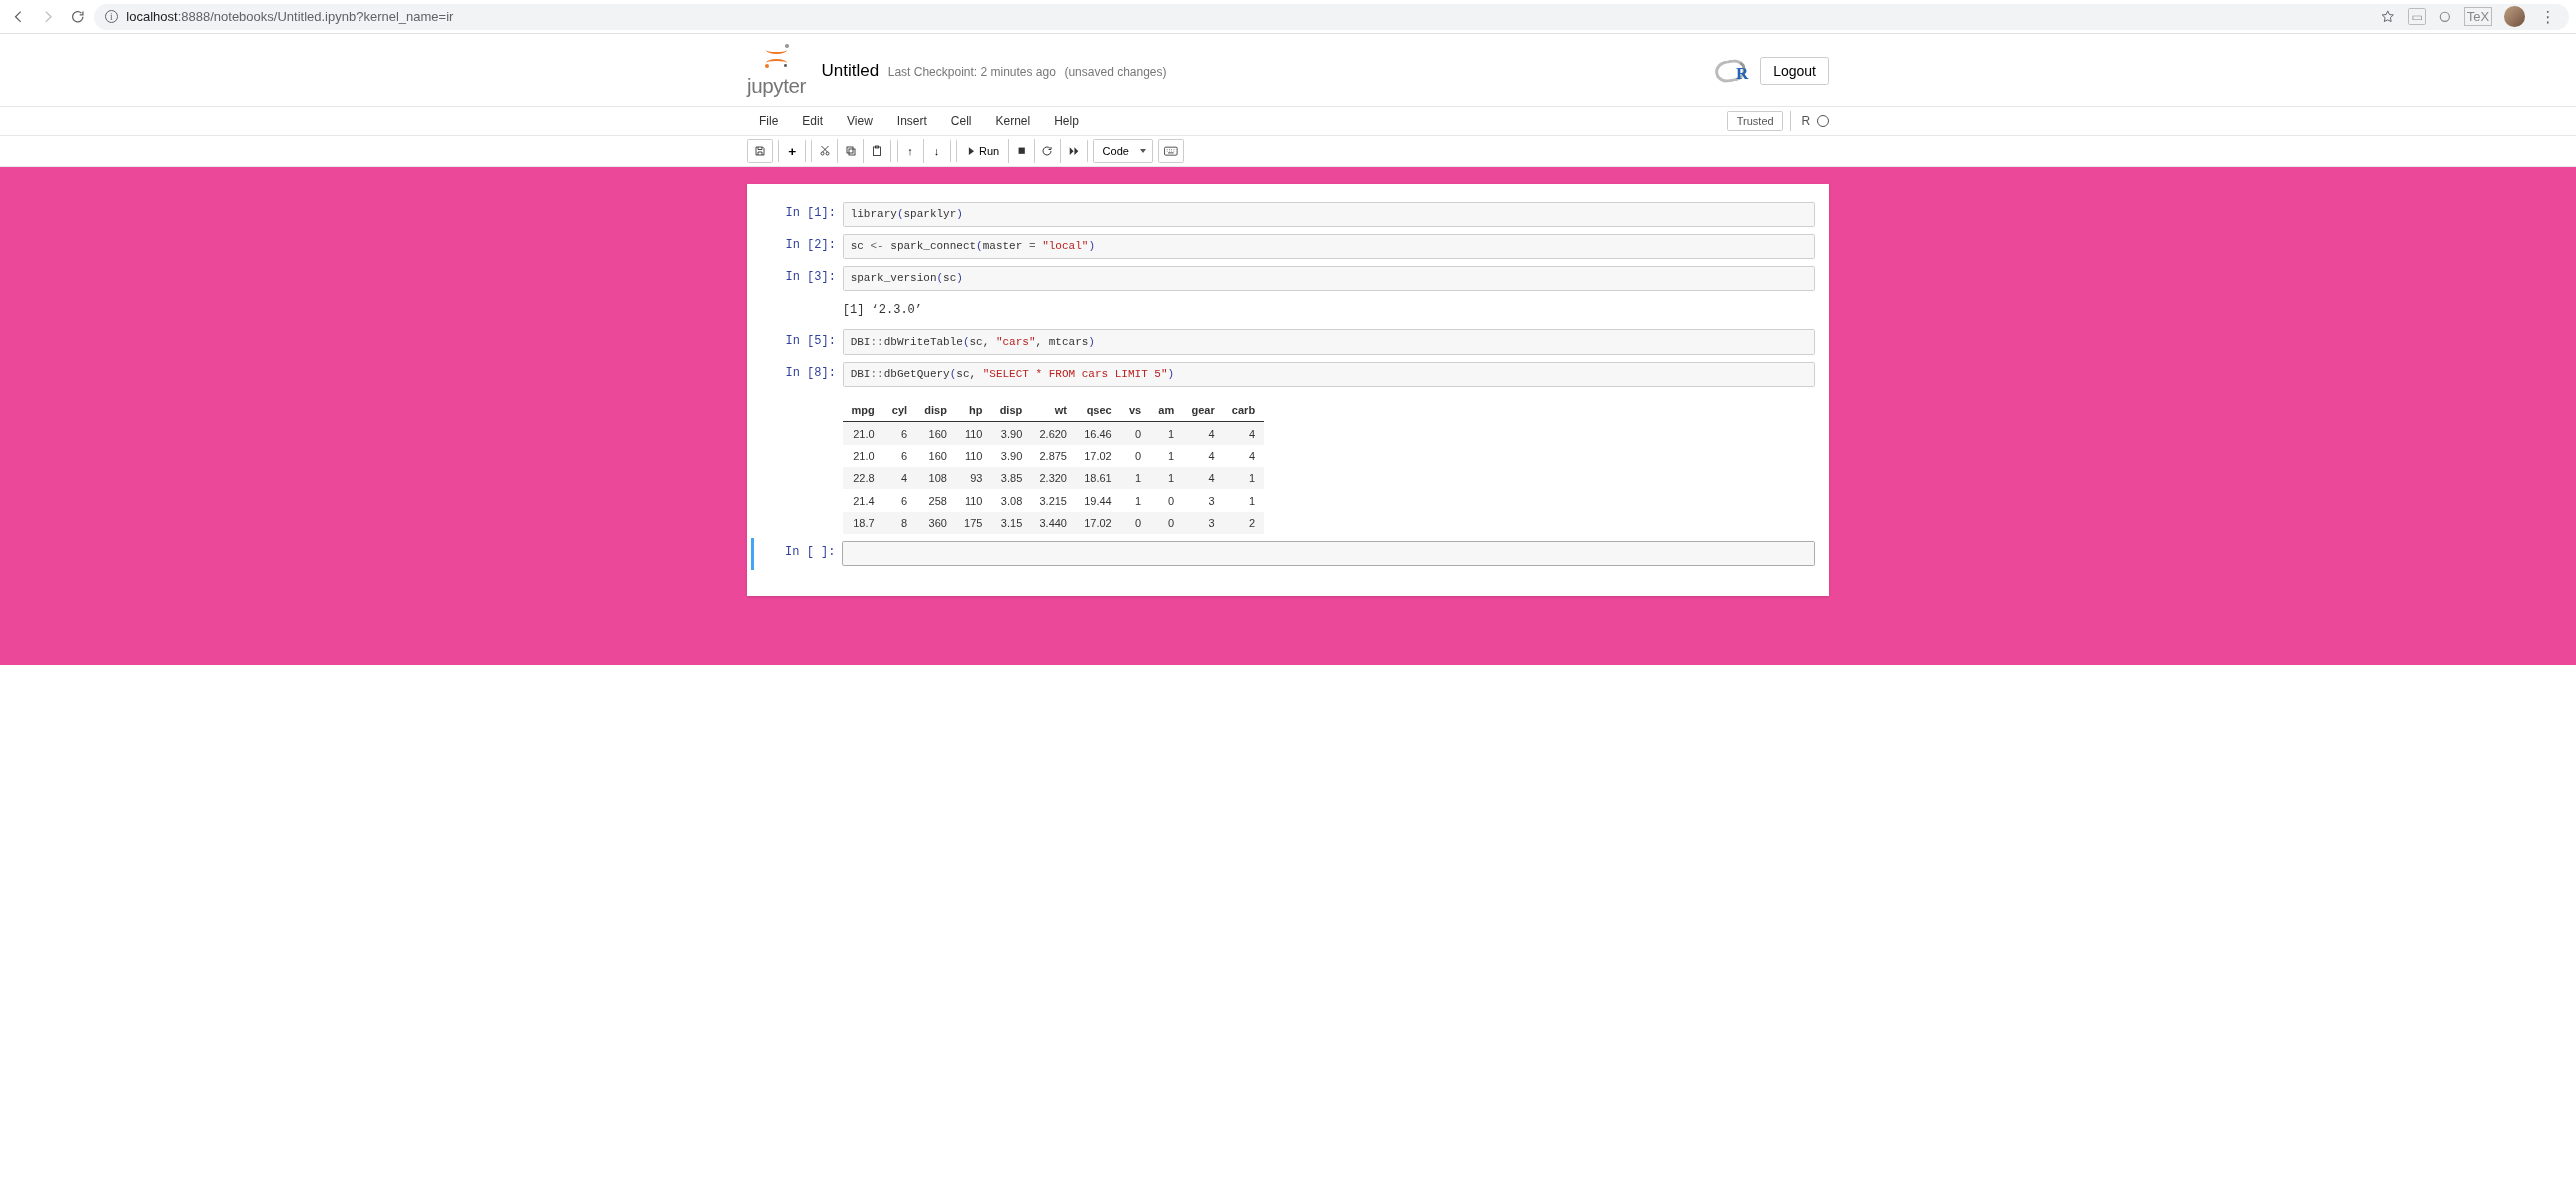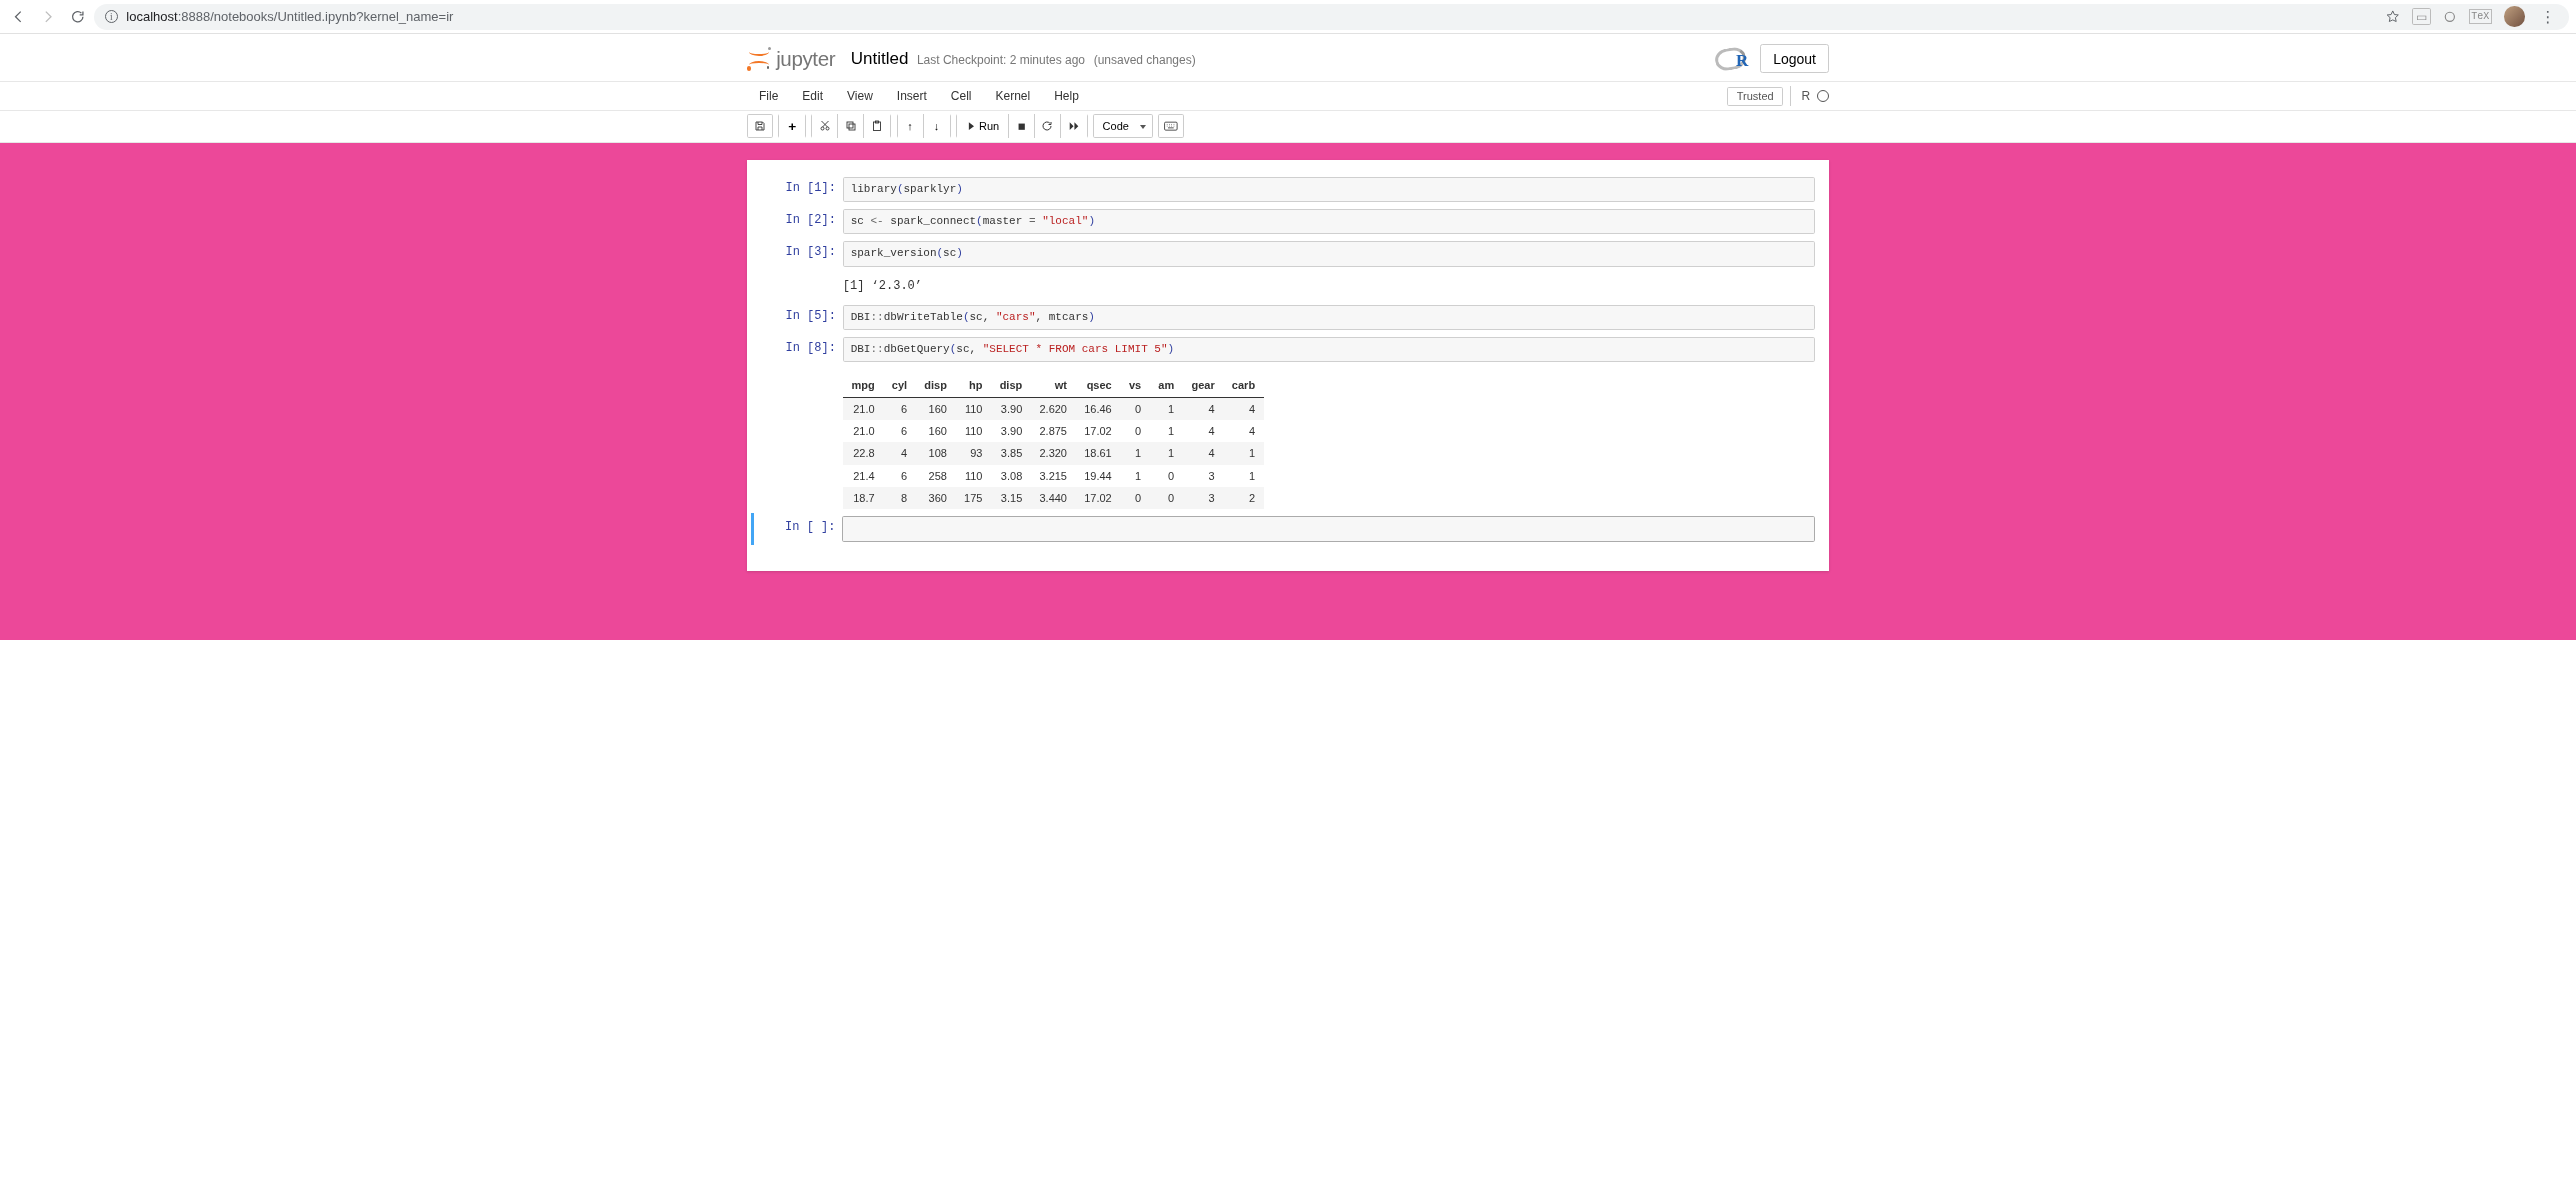--- a/index.html
+++ b/index.html
@@ -13,21 +13,21 @@
 .address-bar .url-host { color: #202124; }
 .address-bar .url-path { color: #5f6368; text-align: right; }
 .addr-right { margin-left: auto; display:flex; gap:12px; align-items:center; color:#5f6368; }
 .avatar { width: 20.6px; height: 20.6px; border-radius: 50%; background: linear-gradient(135deg,#c0a080,#705040); }
 .chrome-menu { font-size: 15.5px; color:#5f6368; padding:0 3.4px; cursor:pointer; }
 
 
 .jp-wrap { max-width: 1082px; margin: 0 auto; }
 .jp-header { background: #fff; border-bottom: 0.9px solid #e7e7e7; padding: 5.2px 0 0; }
 .jp-header-row { display:flex; align-items:center; padding: 5.2px 0 8.6px; }
-.logo { display:flex; align-items:center; gap:5.2px; font-weight: 400; font-size: 20.6px; color:#757575; letter-spacing: -0.4px; }
+.logo { display:flex; align-items:center; gap:5.2px; font-weight: 400; font-size: 20.6px; color:#757575; letter-spacing: -0.4px; flex-direction: column; }
 .logo-mark { width: 24px; height: 24px; position: relative; }
 .logo-mark::before, .logo-mark::after { content:""; position:absolute; left:1.7px; right:1.7px; height:6px; border-radius: 50%; }
 .logo-mark::before { top:1.7px; border-bottom: 2.6px solid #f37726; }
 .logo-mark::after { bottom:1.7px; border-top: 2.6px solid #f37726; }
 .logo-dot1, .logo-dot2, .logo-dot3 { position:absolute; width:3.4px; height:3.4px; border-radius:50%; }
 .logo-dot1 { top:0; right:0; background:#999; }
 .logo-dot2 { bottom:0; left:0; background:#f37726; width:4.3px; height:4.3px; }
 .logo-dot3 { bottom:1.7px; right:1.7px; background:#666; width:2.6px; height:2.6px; }
 .title-group { margin-left: 15.5px; display:flex; align-items:baseline; gap:8.6px; }
 .nb-title { font-size: 17px; color:#000; font-weight: 400; }
@@ -110,21 +110,21 @@
         <svg width="15.5" height="15.5" viewBox="0 0 24 24">
             <path fill="none" stroke="#5f6368" stroke-width="1.5" d="M12 3l2.6 5.6 6 .6-4.5 4.2 1.2 6L12 16.9 6.7 19.4l1.2-6L3.4 9.2l6-.6z"></path>
           </svg>
       </span>
       <span style="font-size:12px;border:0.9px solid #bbb;padding:0.9px 2.6px;border-radius:1.7px;color:#888;">▭</span>
       <span>
         <svg width="13.7" height="13.7" viewBox="0 0 24 24">
             <circle cx="12" cy="12" r="8" fill="none" stroke="#888" stroke-width="2"></circle>
           </svg>
       </span>
-      <span style="font-size:10px;border:0.9px solid #bbb;padding:0.9px 1.7px;color:#888;font-family:Liberation Mono, monospace;">TeX</span>
+      <span style="font-size:13px;border:0.9px solid #bbb;padding:0.9px 1.7px;color:#888;">TeX</span>
       <span class="avatar"></span>
       <span class="chrome-menu">⋮</span>
     </div>
   </div>
 </div>
 
 <div class="jp-header">
   <div class="jp-wrap jp-header-row">
     <div class="logo">
       <span class="logo-mark">

